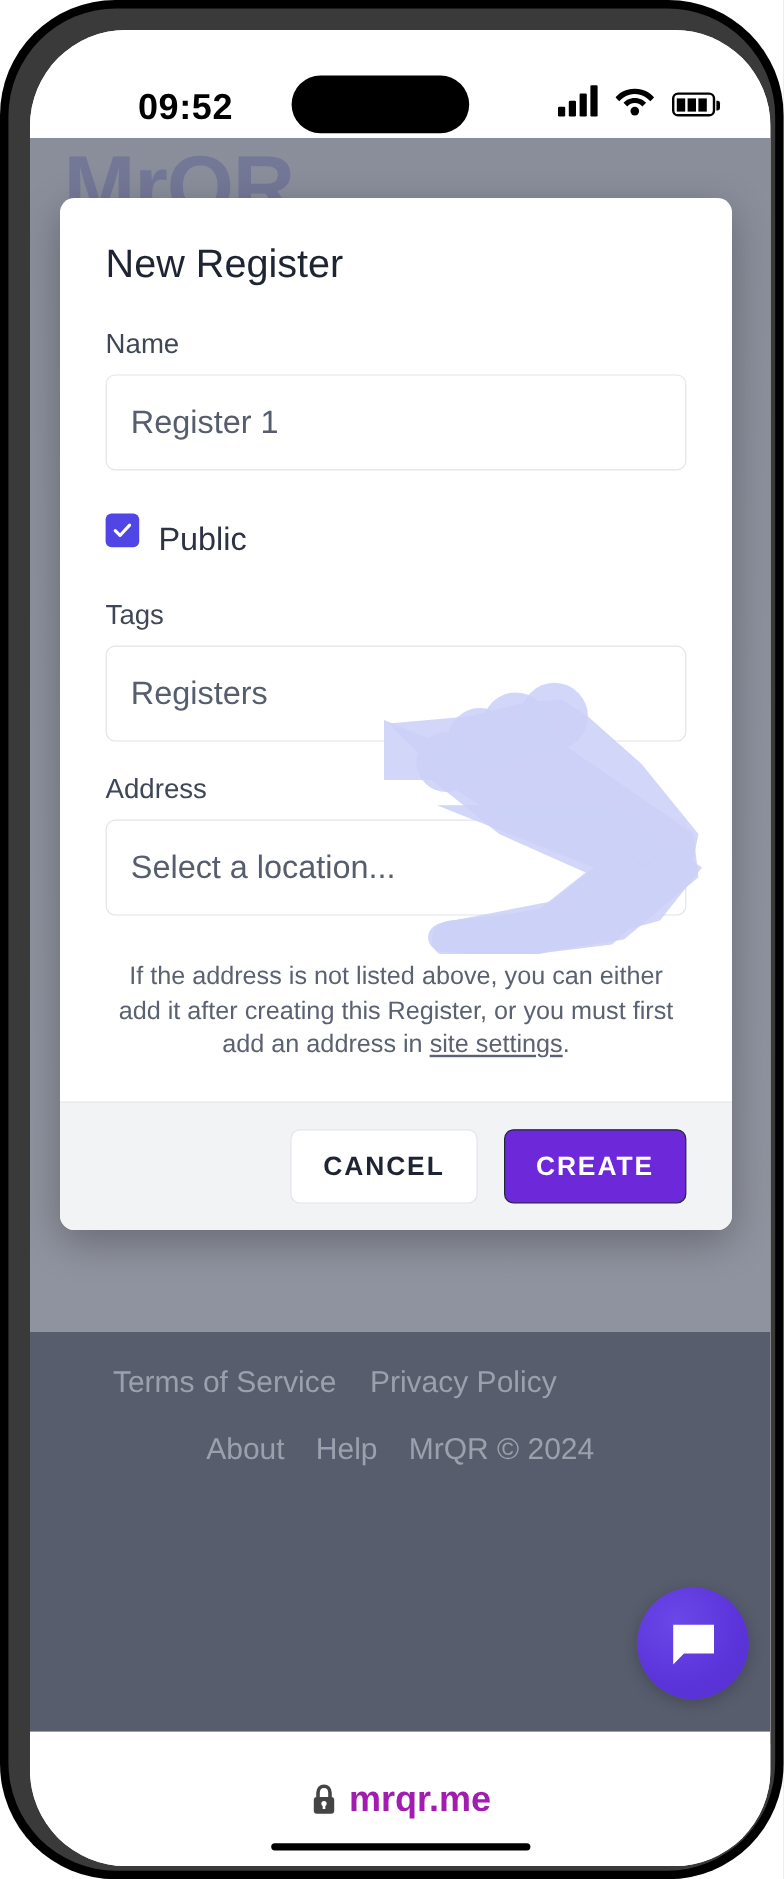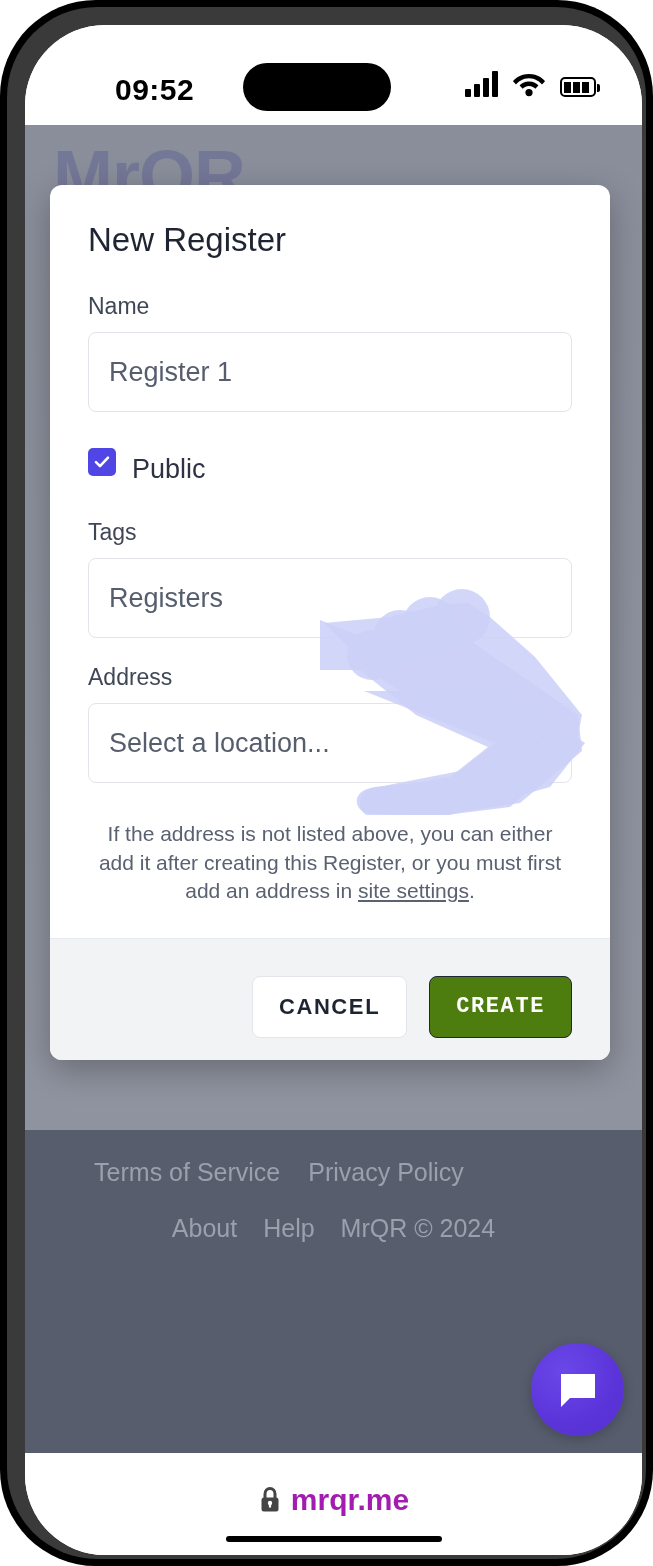--- a/index.html
+++ b/index.html
@@ -93,21 +93,21 @@
     right: -6px; top: 5px;
     width: 3px; height: 8px;
     background: #000;
     border-radius: 0 2px 2px 0;
   }
   #battery-icon b { display:block; width: 7px; height: 11px; background: #000; }
 
   
   #page-body {
     position: absolute;
-    left: 0; top: 100px;
+    left: 0; top: 80px;
     width: 617px; height: 1338px;
     background: #8d919e;
     overflow: hidden;
   }
   #brand-logo {
     position: absolute;
     left: 28px; top: 10px;
     font-size: 72px;
     font-weight: bold;
     color: #5b5f96;
@@ -228,24 +228,23 @@
     display: flex; justify-content: flex-end; gap: 22px;
   }
   .action-btn {
     font-size: 22px;
     font-weight: bold;
     letter-spacing: 1.6px;
     border-radius: 8px;
     padding: 17px 26px;
     cursor: pointer;
     font-family: "Liberation Sans", sans-serif;
-    margin-top: 15px;
   }
   #cancel-button { background: #ffffff; color: #1f2433; border: 1.5px solid #e3e5ea; }
-  #create-button { background: #4d7c0f; color: #ffffff; border: 1.5px solid #1e2637; font-family: Liberation Mono, monospace; }
+  #create-button { background: #6d28d9; color: #ffffff; border: 1.5px solid #1e2637; }
 
   
   #hand-cursor {
     position: absolute;
     left: 295px; top: 440px;
     width: 300px; height: 250px;
     z-index: 9;
     pointer-events: none;
   }
 

